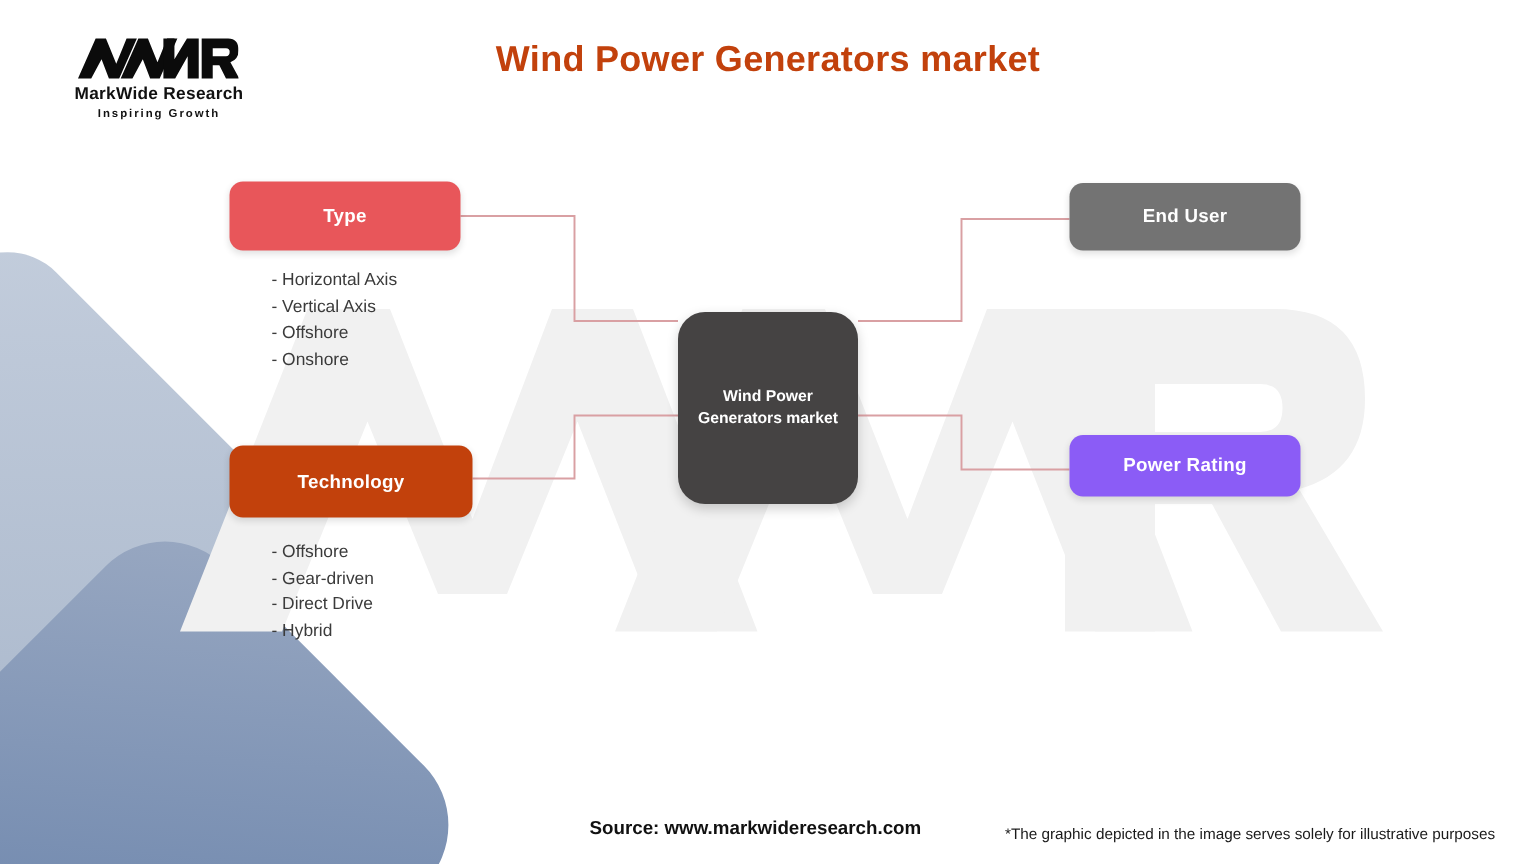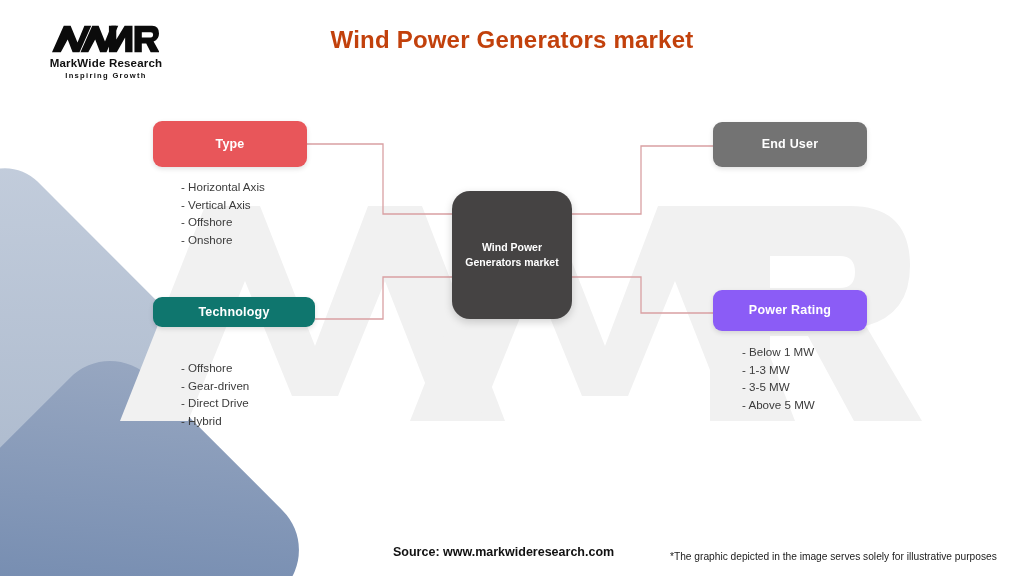--- a/index.html
+++ b/index.html
@@ -67,26 +67,26 @@
   .node{
     position:absolute;
     border-radius:9px;
     display:flex;align-items:center;justify-content:center;
     color:#ffffff;font-weight:bold;
     box-shadow:0 2px 5px rgba(0,0,0,.12);
   }
   .node-label{font-size:12.5px;letter-spacing:.2px;line-height:1.3;}
 
   #node-type{left:153px;top:121px;width:154px;height:46px;background:#e8565a;}
-  #node-tech{left:153px;top:297px;width:162px;height:30px;background:#0f766e;}
+  #node-tech{left:153px;top:297px;width:162px;height:48px;background:#c2410c;}
   #node-enduser{left:713px;top:122px;width:154px;height:45px;background:#737373;}
   #node-power{left:713px;top:290px;width:154px;height:41px;background:#8b5cf6;}
 
   .center-node{
-    position:absolute;left:452px;top:191px;width:120px;height:128px;
+    position:absolute;left:452px;top:208px;width:120px;height:128px;
     background:#454343;border-radius:18px;
     display:flex;align-items:center;justify-content:center;
     box-shadow:0 3px 8px rgba(0,0,0,.18);
   }
   .center-label{
     color:#fff;font-size:10.5px;font-weight:bold;line-height:1.45;text-align:center;
   }
 
   
   .blist{position:absolute;}
@@ -180,23 +180,17 @@
   </div>
 
   <div class="blist" id="list-tech">
     <div>- Offshore</div>
     <div>- Gear-driven</div>
     <div>- Direct Drive</div>
     <div>- Hybrid</div>
   </div>
 
 
-  <div class="blist" id="list-power">
-    <div>- Below 1 MW</div>
-    <div>- 1-3 MW</div>
-    <div>- 3-5 MW</div>
-    <div>- Above 5 MW</div>
-  </div>
 
   <div class="source">Source: www.markwideresearch.com</div>
   <div class="disclaimer">*The graphic depicted in the image serves solely for illustrative purposes</div>
 
 </div>
 
 </body></html>

